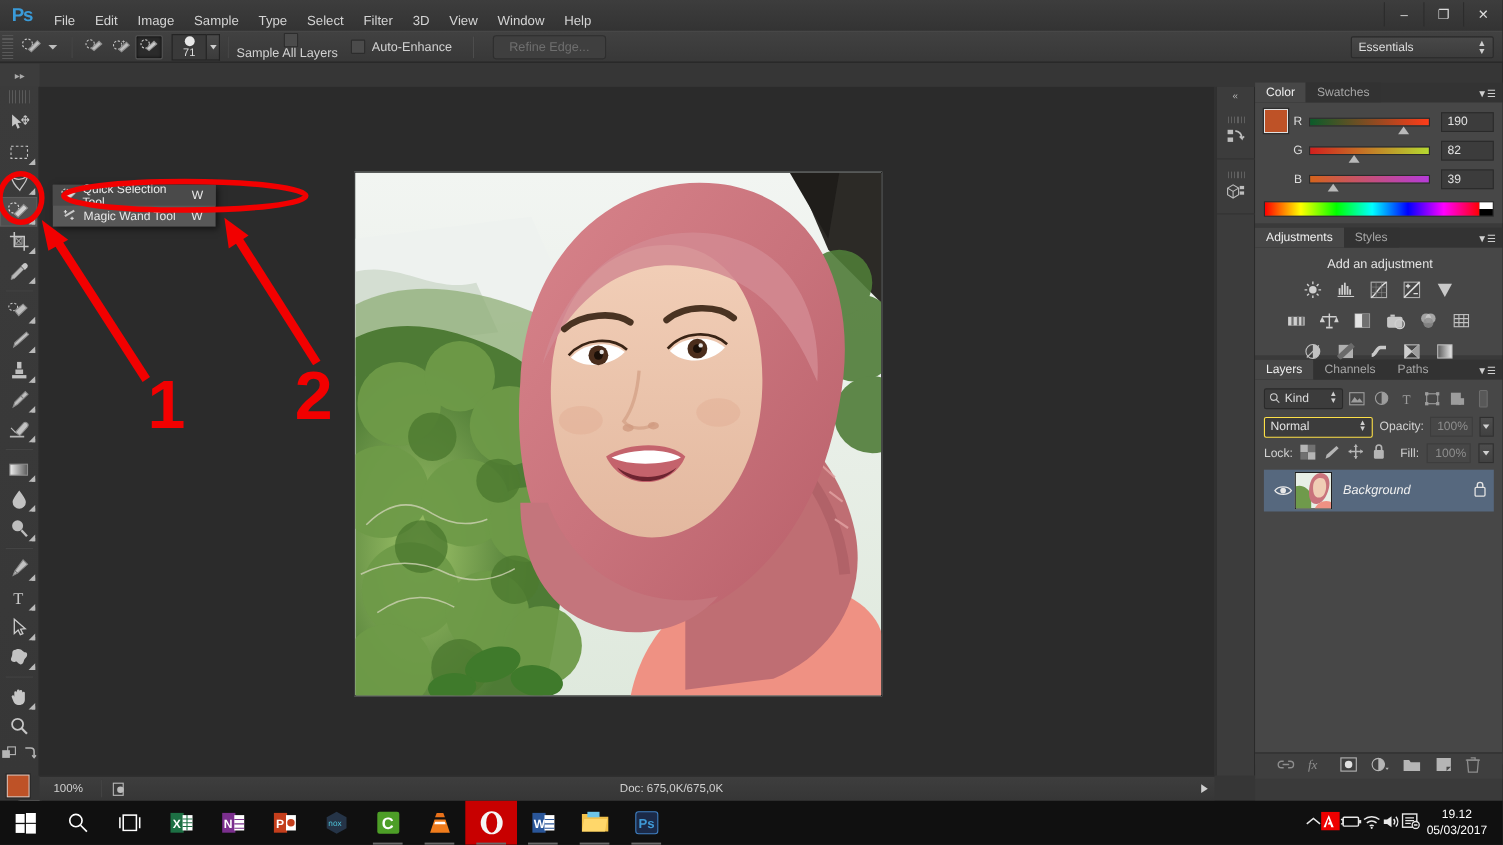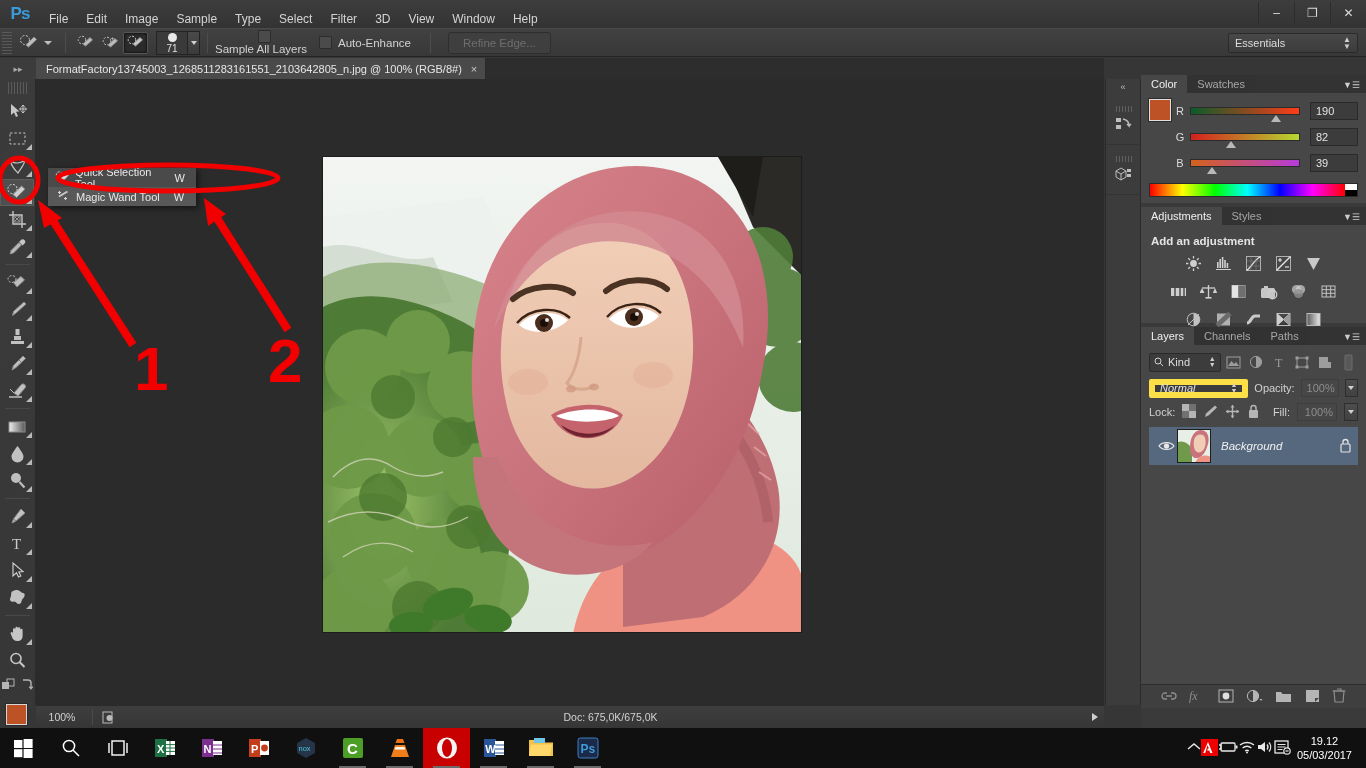--- a/index.html
+++ b/index.html
@@ -114,32 +114,32 @@
   .clabel { width:20px; text-align:center; font-size:11px; color:#dcdcdc; }
   .slidertrack { position:relative; width:110px; height:8px; border:1px solid #2b2b2b; }
   .sl-thumb { position:absolute; top:7px; width:0;height:0;border-left:5px solid transparent;border-right:5px solid transparent;border-bottom:7px solid #b9b9b9;}
   .cvalue { width:48px; height:18px; margin-left:10px; background:#3c3c3c; border:1px solid #2a2a2a;
      font-size:11px; color:#e2e2e2; display:flex; align-items:center; padding-left:5px;}
   .spectrum { height:14px; margin-top:6px; border:1px solid #2b2b2b; display:flex;}
   .fgbg-mini { position:relative; width:34px; height:34px; margin-right:8px;}
   .fgbg-mini .a { position:absolute; left:0;top:0;width:22px;height:22px;background:#be5227;border:1px solid #e0e0e0; outline:1px solid #2b2b2b;}
   .fgbg-mini .b { position:absolute; left:12px;top:12px;width:21px;height:21px;background:#fff;border:1px solid #8f8f8f;z-index:-1;}
 
-  .adjtitle { font-size:11.5px; font-weight:bold; color:#e4e4e4; margin:4px 0 7px 2px; }
+  .adjtitle { font-size:11.5px; font-weight:normal; color:#e4e4e4; margin:4px 0 7px 2px;text-align:center; }
   .adjrow { display:flex; justify-content:center; gap:11px; margin-bottom:9px; }
   .adjicon { width:19px;height:19px; display:flex; align-items:center; justify-content:center;}
 
   .lyr-filter { display:flex; align-items:center; height:22px; gap:3px; }
   .kindbox { width:72px;height:19px;background:#3c3c3c;border:1px solid #2a2a2a;border-radius:2px;
      display:flex;align-items:center;padding:0 4px;font-size:11px;color:#ddd;}
   .kindarrows{ margin-left:auto;font-size:7px;line-height:6px;color:#cfcfcf;text-align:center;}
   .fi { width:20px;height:19px;display:flex;align-items:center;justify-content:center;}
   .blendrow { display:flex; align-items:center; height:24px; gap:6px; margin-top:3px;}
-  .blendsel { width:104px;height:19px;background:#3c3c3c;border:6px solid #fde047;border-radius:2px;
-     display:flex;align-items:center;padding:0 5px;font-size:11px;color:#e2e2e2;font-style:italic;}
+  .blendsel { width:104px;height:19px;background:#3c3c3c;border:1px solid #fde047;border-radius:2px;
+     display:flex;align-items:center;padding:0 5px;font-size:11px;color:#e2e2e2;}
   .numbox { width:40px;height:18px;background:#474747;border:1px solid #3d3d3d;font-size:11px;color:#8d8d8d;
      display:flex;align-items:center;justify-content:flex-end;padding-right:3px;}
   .numdrop{width:14px;height:18px;background:linear-gradient(#4d4d4d,#414141);border:1px solid #2f2f2f;
      display:flex;align-items:center;justify-content:center;}
   .lockrow { display:flex; align-items:center; height:24px; gap:7px; font-size:11px; color:#d2d2d2;}
   .layerlist { background:#3e3e3e; margin-top:3px; }
   .layeritem { display:flex; align-items:center; height:38px; background:#56687e; padding:0 6px; }
   .eye { width:22px; display:flex; align-items:center; justify-content:center;}
   .thumb { width:34px;height:34px;border:1px solid #1e1e1e; overflow:hidden; background:#cfe0d6; position:relative;}
   .lname { flex:1; font-style:italic; font-size:11.5px; color:#f0f0f0; margin-left:10px; }
@@ -232,26 +232,20 @@
     </div>
     <div class="vsep"></div>
     <div class="refine">Refine Edge...</div>
     <div class="workspace">
       <span>Essentials</span>
       <span class="ws-arrows">▲<br>▼</span>
     </div>
   </div>
 
   <div class="lefttabgrip">▸▸</div>
-  <div class="tabstrip">
-    <div class="doctab">
-      <span>FormatFactory13745003_1268511283161551_2103642805_n.jpg @ 100% (RGB/8#)</span>
-      <span class="tabclose">×</span>
-    </div>
-  </div>
 
   <div class="toolbar">
     <div class="toolgrip"></div>
 
     <div class="tool">
       <svg width="19" height="19" viewBox="0 0 19 19">
           <path d="M3 2 L3 13 L6 10.5 L8 15 L10 14 L8 9.8 L11.5 9.5 Z" fill="#c6c6c6"></path>
           <path d="M15 3 v8 M11.5 7 h7 M15 3 l-1.6 1.8 M15 3 l1.6 1.8 M15 11 l-1.6-1.8 M15 11 l1.6-1.8 M11.5 7 l1.8-1.6 M11.5 7 l1.8 1.6 M18.5 7 l-1.8-1.6 M18.5 7 l-1.8 1.6" stroke="#c6c6c6" fill="none" stroke-width="1"></path>
         </svg>
     </div>

